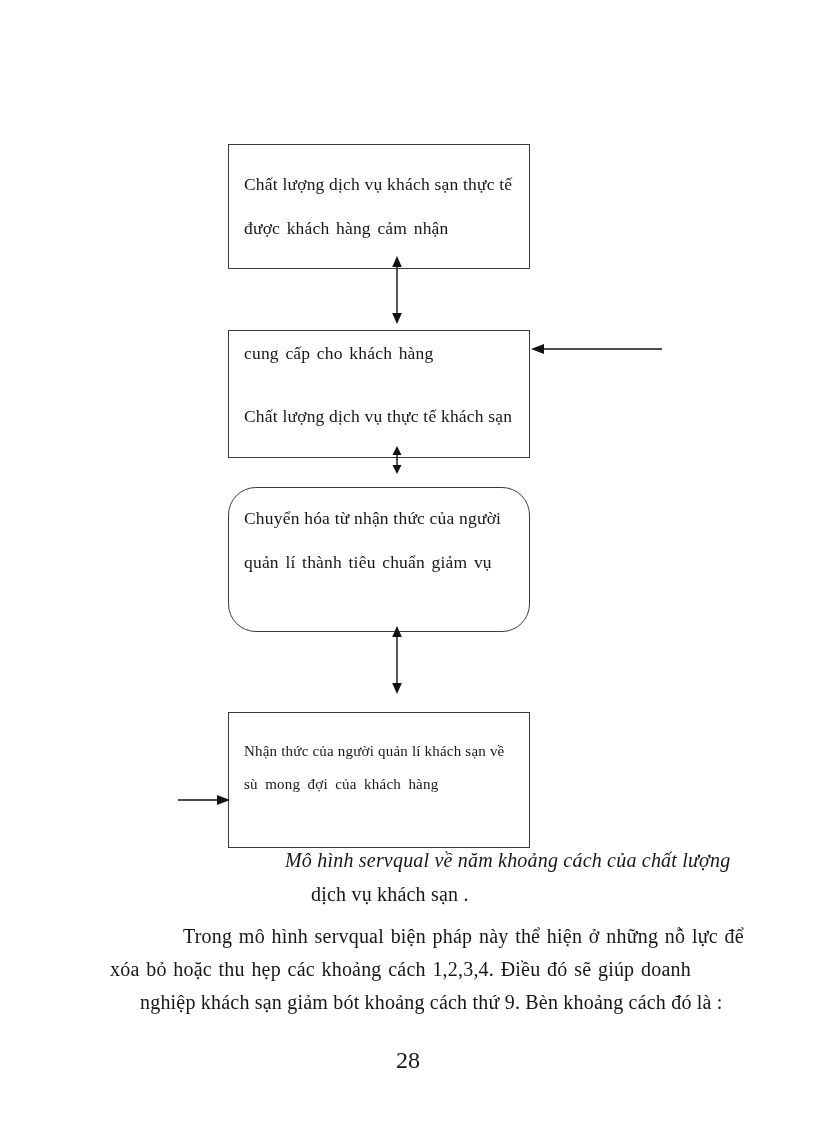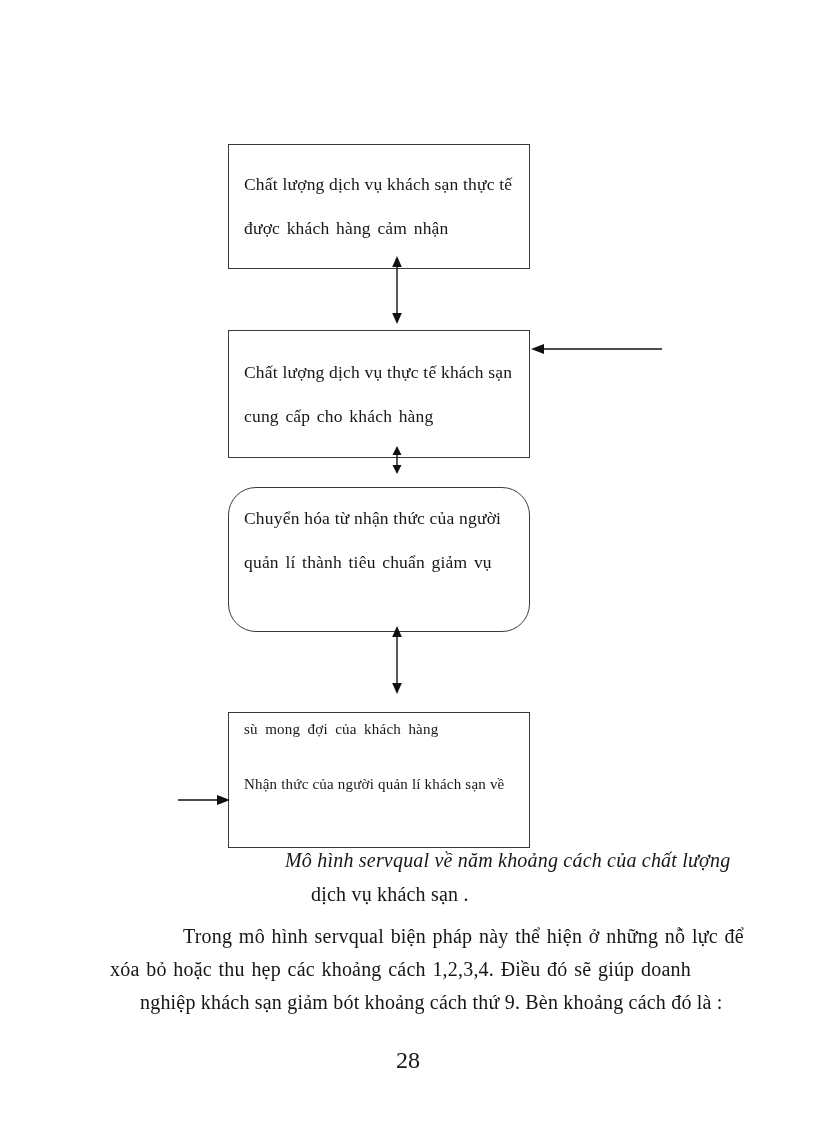--- a/index.html
+++ b/index.html
@@ -56,22 +56,22 @@
     <div class="ln wsp2">được khách hàng cảm nhận</div>
   </div>
 
   <svg class="arrow" style="left:390px; top:256px;" width="14" height="68">
     <line x1="7" y1="7" x2="7" y2="61" stroke="#111" stroke-width="1.4"></line>
     <polygon points="7,0 2.2,11 11.8,11" fill="#111"></polygon>
     <polygon points="7,68 2.2,57 11.8,57" fill="#111"></polygon>
   </svg>
 
   <div class="dbox b123" style="top:330px; height:128px;">
+    <div class="ln wsp2">cung cấp cho khách hàng</div>
     <div class="ln" style="margin-top:19px;">Chất lượng  dịch vụ thực tế khách sạn</div>
-    <div class="ln wsp2">cung cấp cho khách hàng</div>
   </div>
 
   <svg class="arrow" style="left:531px; top:342px;" width="132" height="14">
     <line x1="11" y1="7" x2="131" y2="7" stroke="#111" stroke-width="1.4"></line>
     <polygon points="0,7 13,2 13,12" fill="#111"></polygon>
   </svg>
 
   <svg class="arrow" style="left:390px; top:446px;" width="14" height="28">
     <line x1="7" y1="5" x2="7" y2="23" stroke="#111" stroke-width="1.4"></line>
     <polygon points="7,0 2.5,9 11.5,9" fill="#111"></polygon>
@@ -83,22 +83,22 @@
     <div class="ln wsp2">quản lí thành tiêu chuẩn giảm vụ</div>
   </div>
 
   <svg class="arrow" style="left:390px; top:626px;" width="14" height="68">
     <line x1="7" y1="7" x2="7" y2="61" stroke="#111" stroke-width="1.4"></line>
     <polygon points="7,0 2.2,11 11.8,11" fill="#111"></polygon>
     <polygon points="7,68 2.2,57 11.8,57" fill="#111"></polygon>
   </svg>
 
   <div class="dbox b4" style="top:712px; height:136px;">
+    <div class="ln" style="margin-top:22px;">Nhận  thức  của  người  quản  lí  khách  sạn  về</div>
     <div class="ln wsp1">sù mong  đợi của khách hàng</div>
-    <div class="ln" style="margin-top:22px;">Nhận  thức  của  người  quản  lí  khách  sạn  về</div>
   </div>
 
   <svg class="arrow" style="left:178px; top:793px;" width="52" height="14">
     <line x1="0" y1="7" x2="41" y2="7" stroke="#111" stroke-width="1.4"></line>
     <polygon points="52,7 39,2 39,12" fill="#111"></polygon>
   </svg>
 
   <div class="txtline" style="left:285px; top:849px;font-style:italic;">Mô hình servqual về năm khoảng cách của chất lượng</div>
   <div class="txtline" style="left:311px; top:883px;">dịch vụ khách sạn .</div>
 

